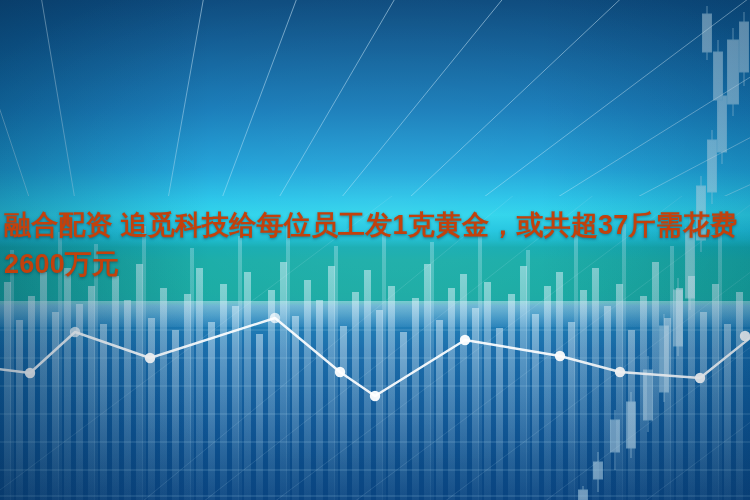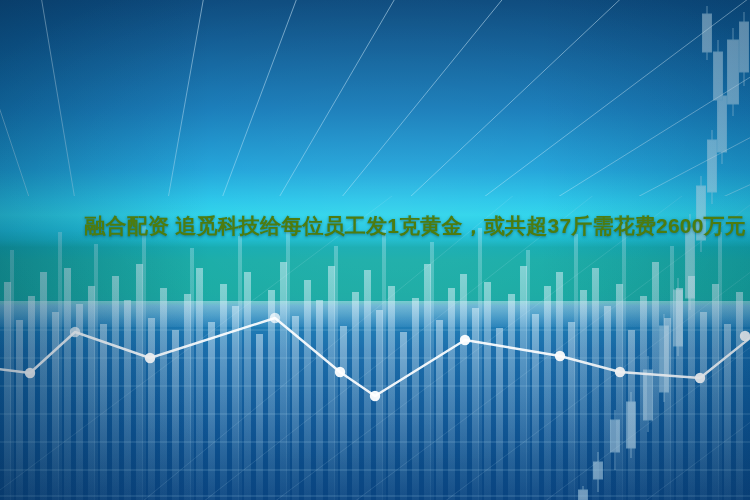--- a/index.html
+++ b/index.html
@@ -48,24 +48,24 @@
       radial-gradient(120% 95% at 52% 42%, rgba(255,255,255,.10) 0%, rgba(255,255,255,0) 55%),
       linear-gradient(90deg, rgba(3,34,64,.30) 0%, rgba(3,34,64,0) 28%, rgba(3,34,64,0) 72%, rgba(3,34,64,.18) 100%);
   }
 
   
   svg.art{position:absolute;left:0;top:0;width:750px;height:500px;display:block;}
 
   
   #headline{
     position:absolute;left:0;right:0;top:206px;
-    text-align:right;
-    color:#4d7c0f;
+    text-align:left;
+    color:#c2410c;
     font-weight:bold;
-    font-size:21px;
+    font-size:27px;
     line-height:39px;
     letter-spacing:.2px;
     text-shadow:0 1px 3px rgba(4,40,60,.45);
     padding:0 4px;
     white-space:normal;
     word-break:break-all;
   }
 </style>
 </head>
 <body>

